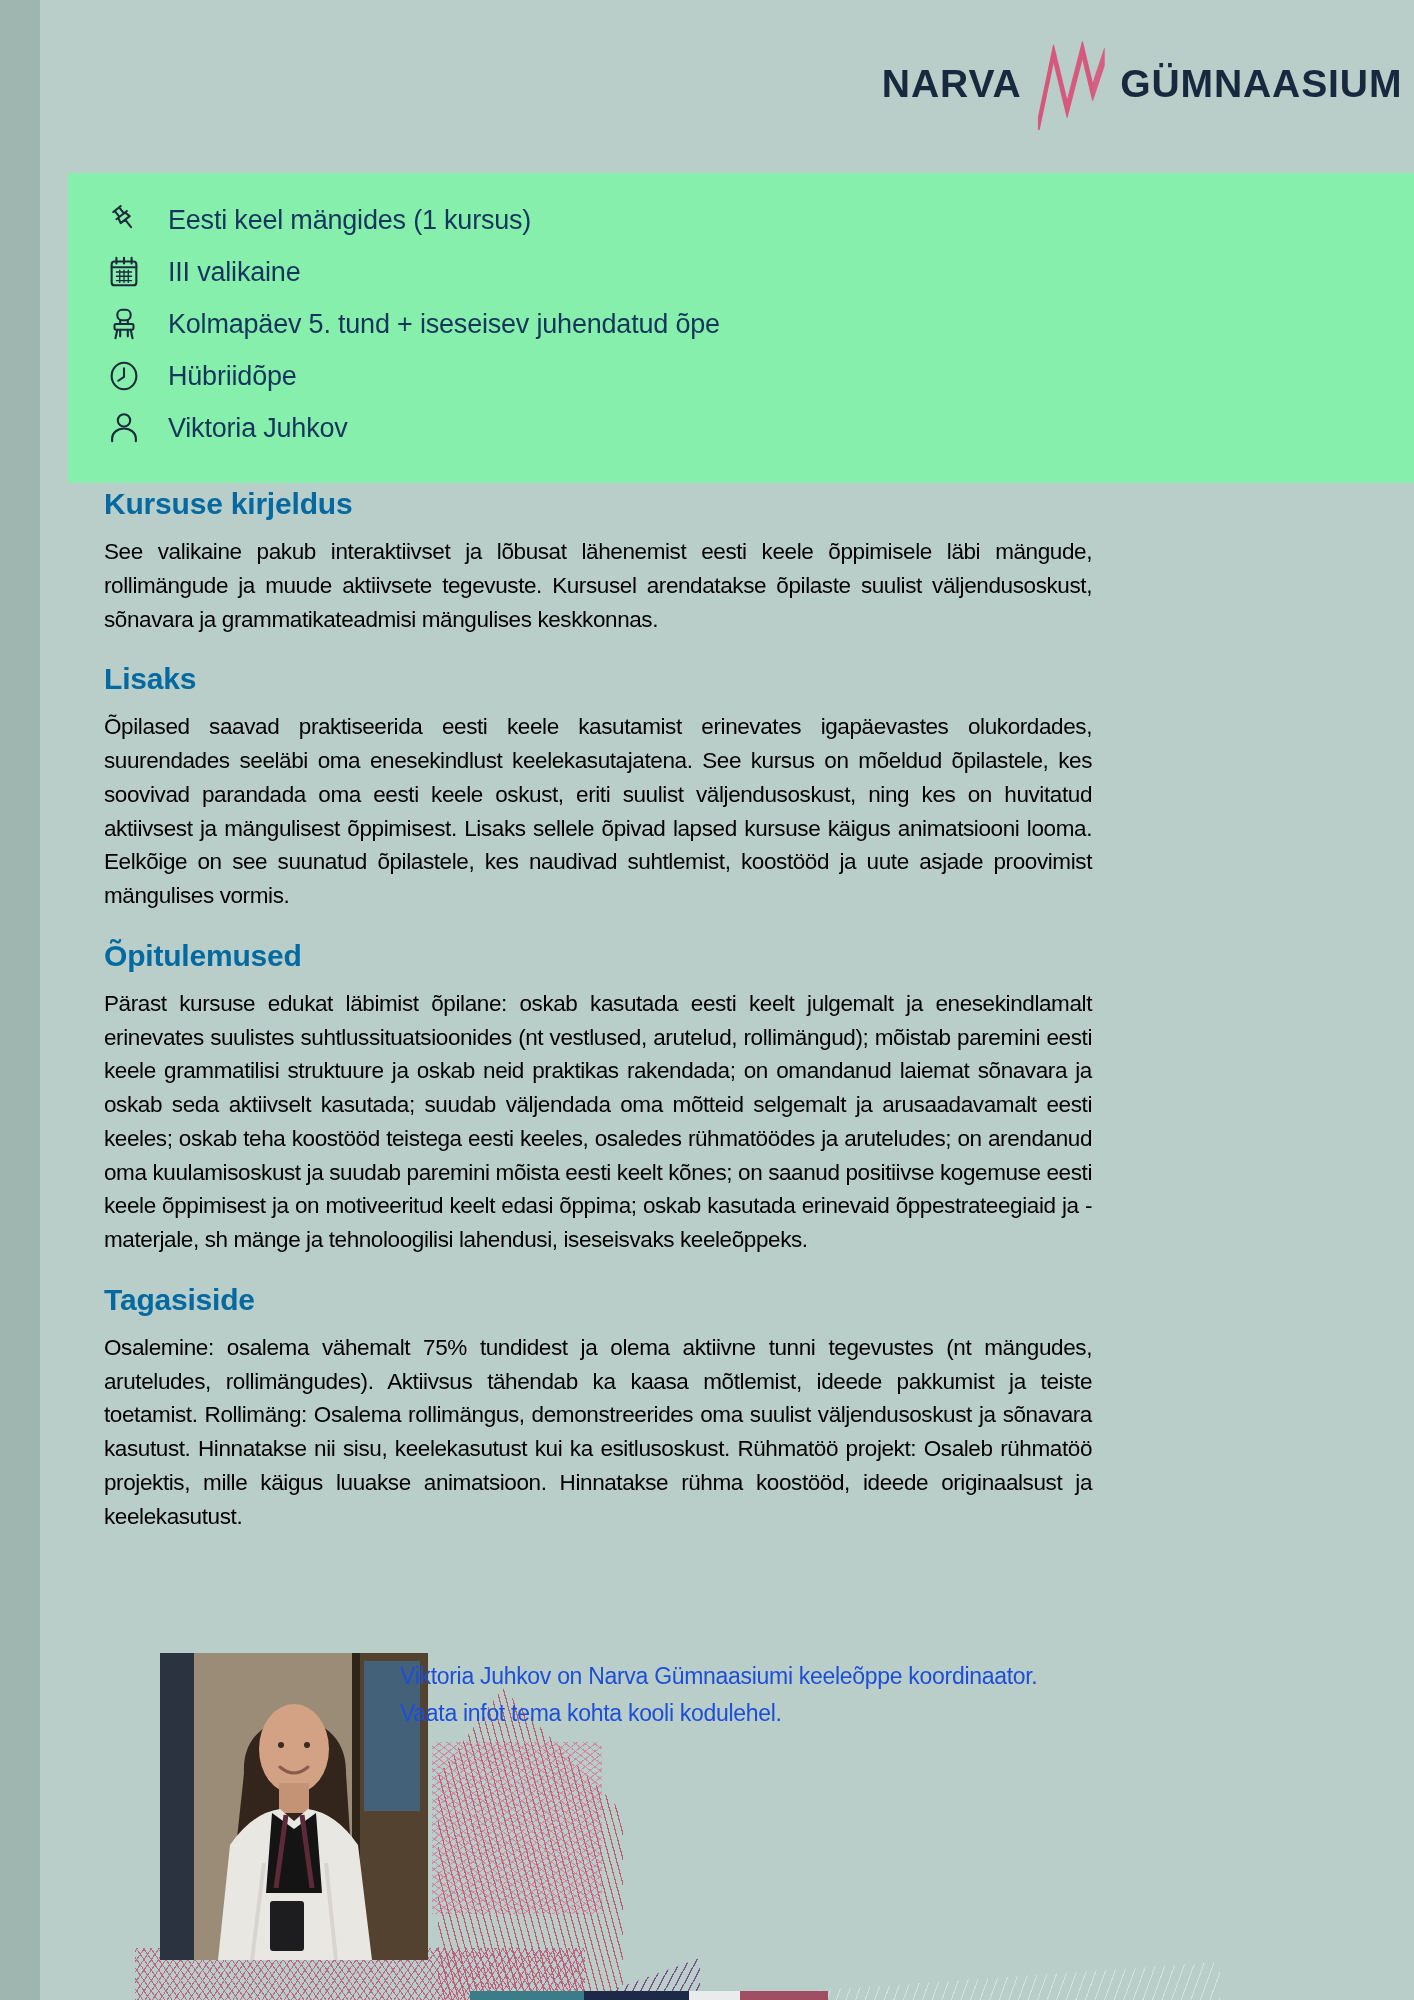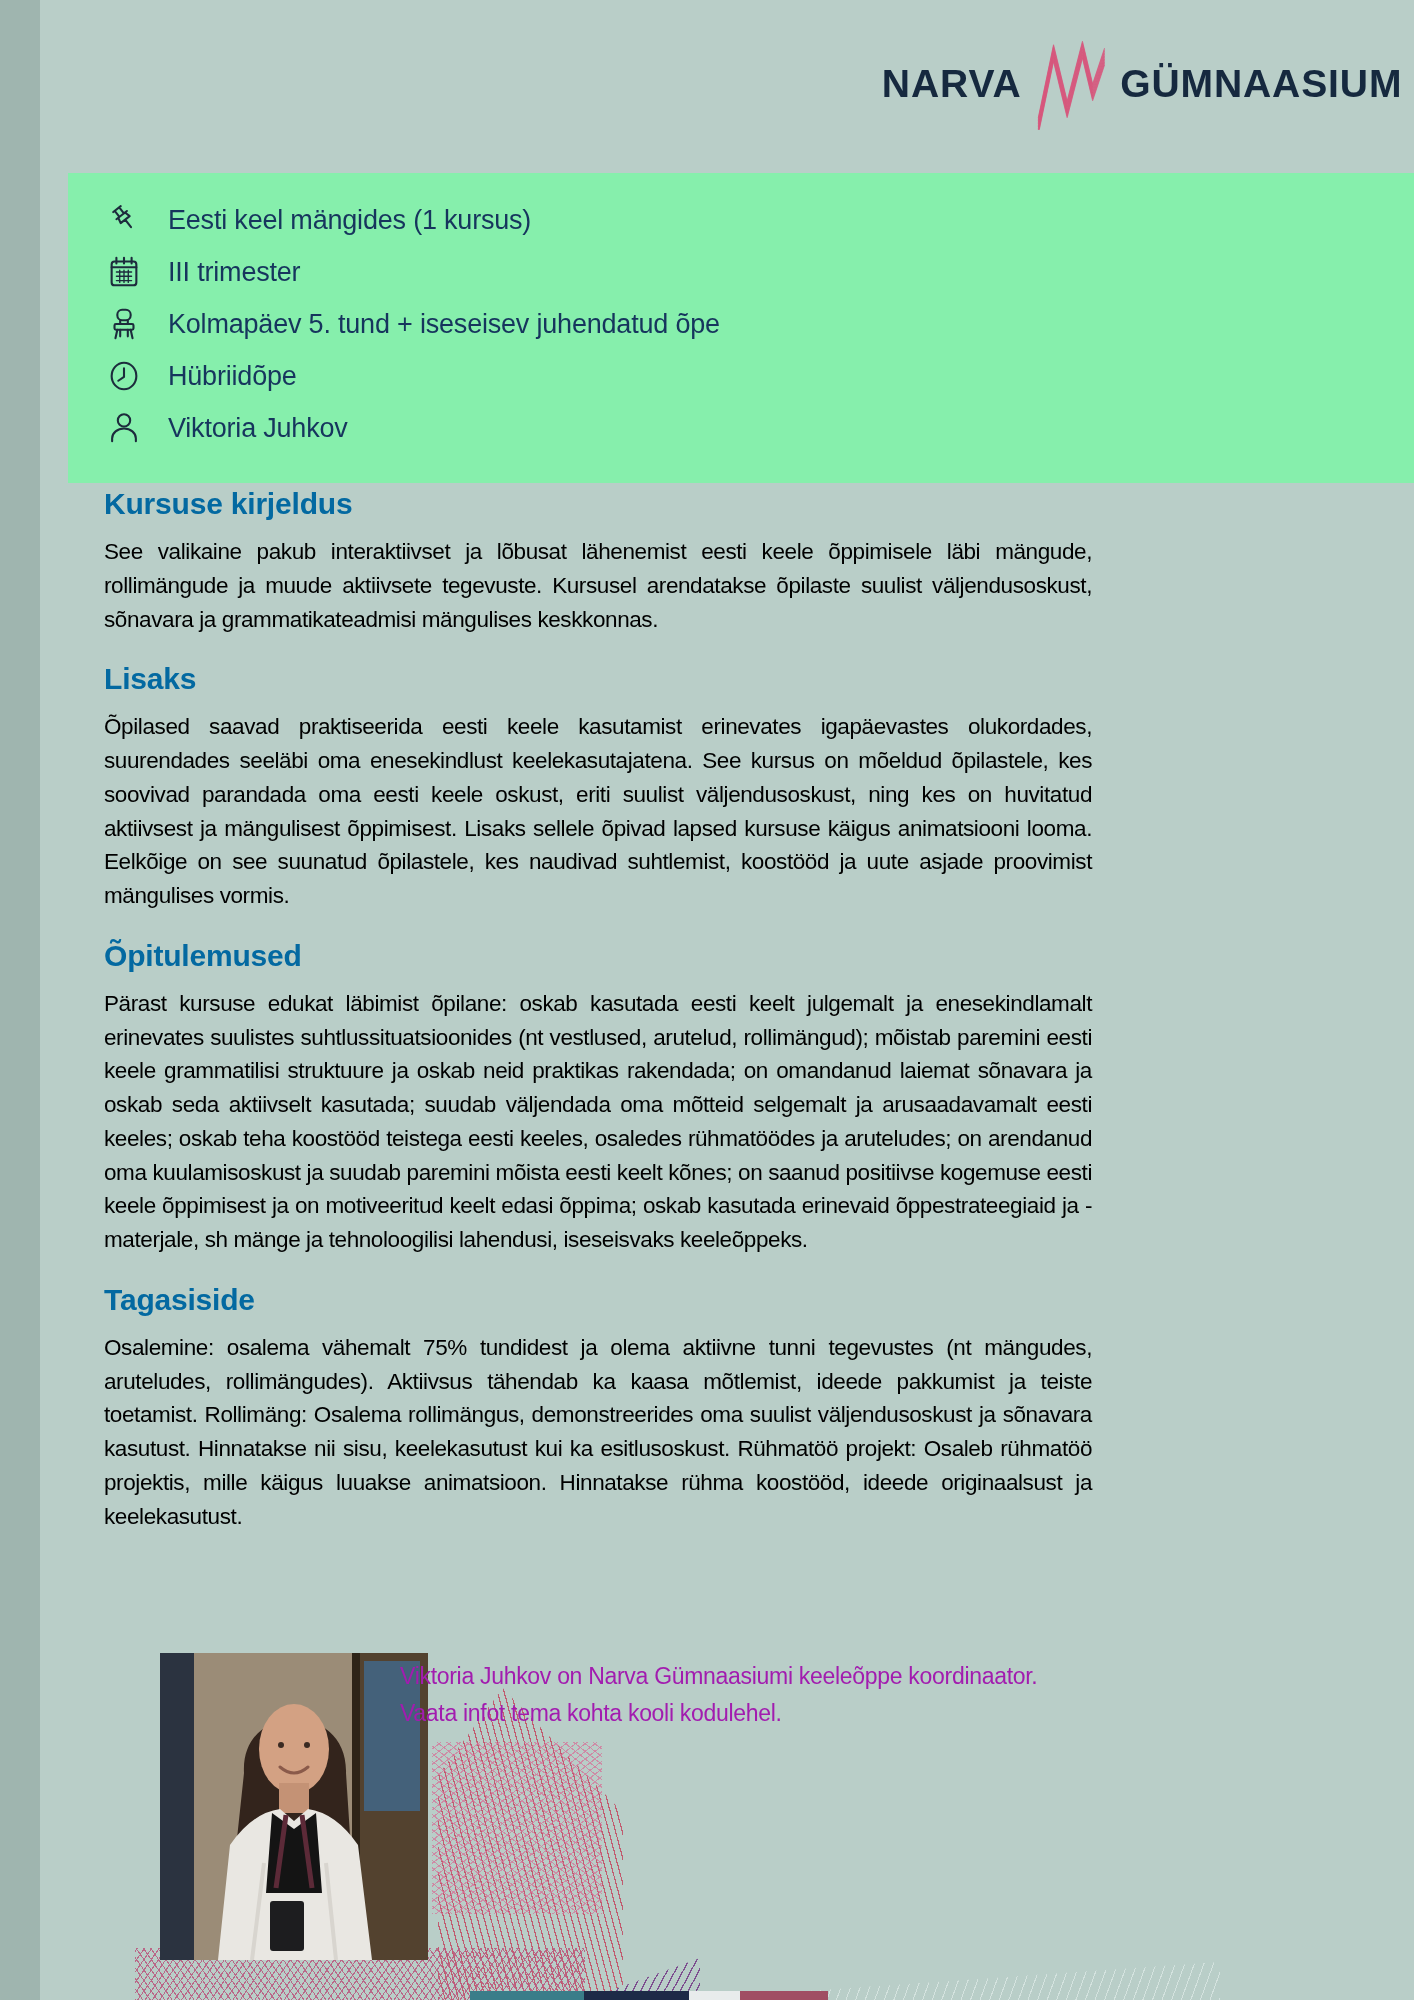--- a/index.html
+++ b/index.html
@@ -30,21 +30,21 @@
   }
   .content p{
     margin:0 0 26px;font-size:22.5px;line-height:1.5;color:#000000;
     text-align:justify;letter-spacing:-0.4px;
   }
   
   .photo{position:absolute;left:120px;top:1653px;width:268px;height:307px;z-index:2;}
   .photo svg{display:block;width:100%;height:100%;}
   .coordinator-note{
     position:absolute;left:360px;top:1658px;width:692px;z-index:3;
-    font-size:23px;line-height:1.62;color:#a21caf;letter-spacing:-0.3px;
+    font-size:23px;line-height:1.62;color:#1d4ed8;letter-spacing:-0.3px;
   }
   
   .deco{position:absolute;z-index:1;pointer-events:none;}
   .deco-1{left:0;top:1110;width:90;height:340;opacity:.55;
     background:repeating-linear-gradient(118deg,#d79a4f 0 1.2px,transparent 1.2px 7px);
     clip-path:polygon(0 0,100% 55%,60% 100%,0 100%);}
   .deco-2{left:0;top:1220;width:330;height:430;opacity:.8;
     background:repeating-linear-gradient(115deg,rgba(245,250,248,.5) 0 1.2px,transparent 1.2px 8px);
     clip-path:polygon(0 0,100% 100%,0 100%);}
   .deco-3{left:0;top:1395;width:320;height:390;opacity:.9;
@@ -137,21 +137,21 @@
 
     <div class="card-row">
       <span class="icon">
         <svg viewBox="0 0 40 40" fill="none" stroke="currentColor" stroke-width="2.2" stroke-linecap="round" stroke-linejoin="round">
           <rect x="7" y="9" width="26" height="25" rx="3"></rect>
           <path d="M7 15 H33 M12 5 v6 M20 5 v6 M28 5 v6"></path>
           <path d="M12 20 H28 M12 24.5 H28 M12 29 H28" stroke-width="1.4"></path>
           <path d="M15.5 18 V31 M20 18 V31 M24.5 18 V31" stroke-width="1.4"></path>
         </svg>
       </span>
-      <span class="label">III trimester</span>
+      <span class="label">III valikaine</span>
     </div>
 
     <div class="card-row">
       <span class="icon">
         <svg viewBox="0 0 40 40" fill="none" stroke="currentColor" stroke-width="2.2" stroke-linecap="round" stroke-linejoin="round">
           <rect x="13" y="5" width="14" height="11" rx="5"></rect>
           <path d="M16 16 v4 M24 16 v4"></path>
           <rect x="10" y="20" width="20" height="6" rx="1.5"></rect>
           <path d="M13 26 L11 35 M27 26 L29 35 M16 26 V33 M24 26 V33"></path>
         </svg>

